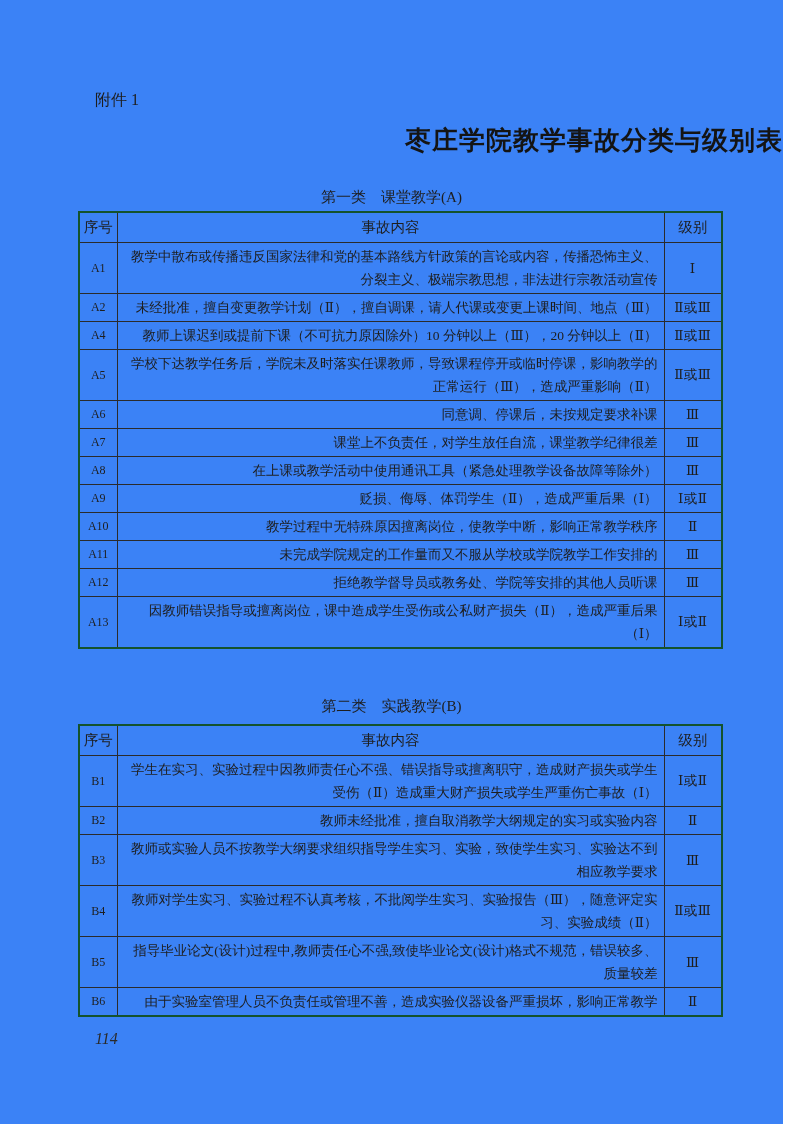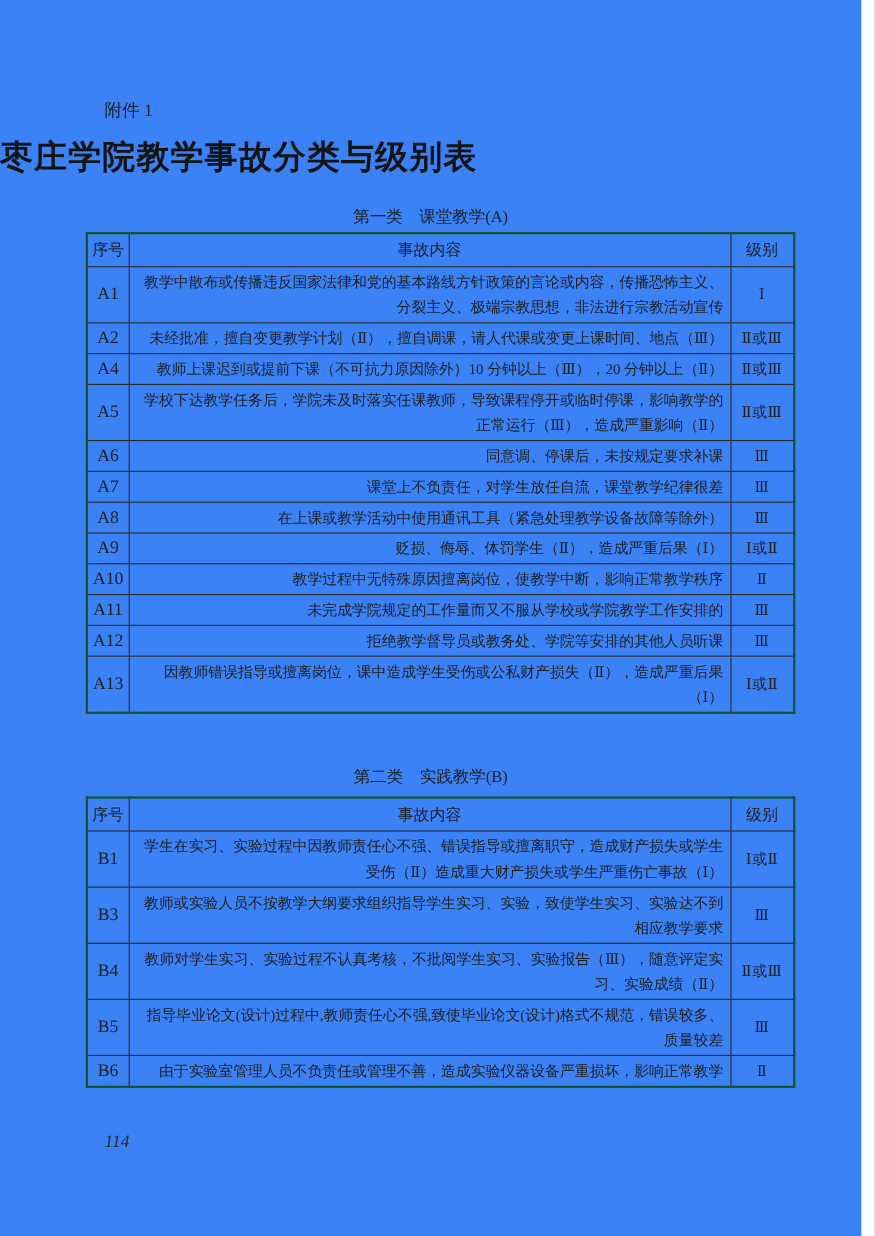--- a/index.html
+++ b/index.html
@@ -16,23 +16,23 @@
     position: absolute;
     left: 95px;
     top: 90px;
     font-size: 16px;
   }
   .doc-title {
     position: absolute;
     left: 0;
     top: 123px;
     width: 100%;
-    text-align: left;
+    text-align: right;
     margin: 0;
-    font-size: 30px;
+    font-size: 26px;
     font-weight: bold;
     font-family: "Liberation Sans", "DejaVu Sans", sans-serif;
     letter-spacing: 1px;
     color: #141414;
   }
   .section-title {
     position: absolute;
     left: 0;
     width: 100%;
     text-align: center;
@@ -56,21 +56,21 @@
   }
   .acc-table th {
     font-weight: normal;
     font-size: 14.5px;
     height: 27px;
     text-align: center;
     padding: 1px 2px;
   }
   td.cell-id {
     text-align: center;
-    font-size: 16px;
+    font-size: 12px;
     padding: 1px 2px;
   }
   td.cell-content {
     text-align: right;
     font-size: 13.5px;
     line-height: 23px;
     padding: 2px 6px;
   }
   td.cell-level {
     text-align: center;
@@ -193,20 +193,25 @@
         <th>级别</th>
       </tr>
     </thead>
     <tbody>
         <tr>
           <td class="cell-id">B1</td>
           <td class="cell-content">学生在实习、实验过程中因教师责任心不强、错误指导或擅离职守，造成财产损失或学生受伤（Ⅱ）造成重大财产损失或学生严重伤亡事故（Ⅰ）</td>
           <td class="cell-level">Ⅰ或Ⅱ</td>
         </tr>
         <tr>
+          <td class="cell-id">B2</td>
+          <td class="cell-content">教师未经批准，擅自取消教学大纲规定的实习或实验内容</td>
+          <td class="cell-level">Ⅱ</td>
+        </tr>
+        <tr>
           <td class="cell-id">B3</td>
           <td class="cell-content">教师或实验人员不按教学大纲要求组织指导学生实习、实验，致使学生实习、实验达不到相应教学要求</td>
           <td class="cell-level">Ⅲ</td>
         </tr>
         <tr>
           <td class="cell-id">B4</td>
           <td class="cell-content">教师对学生实习、实验过程不认真考核，不批阅学生实习、实验报告（Ⅲ），随意评定实习、实验成绩（Ⅱ）</td>
           <td class="cell-level">Ⅱ或Ⅲ</td>
         </tr>
         <tr>

